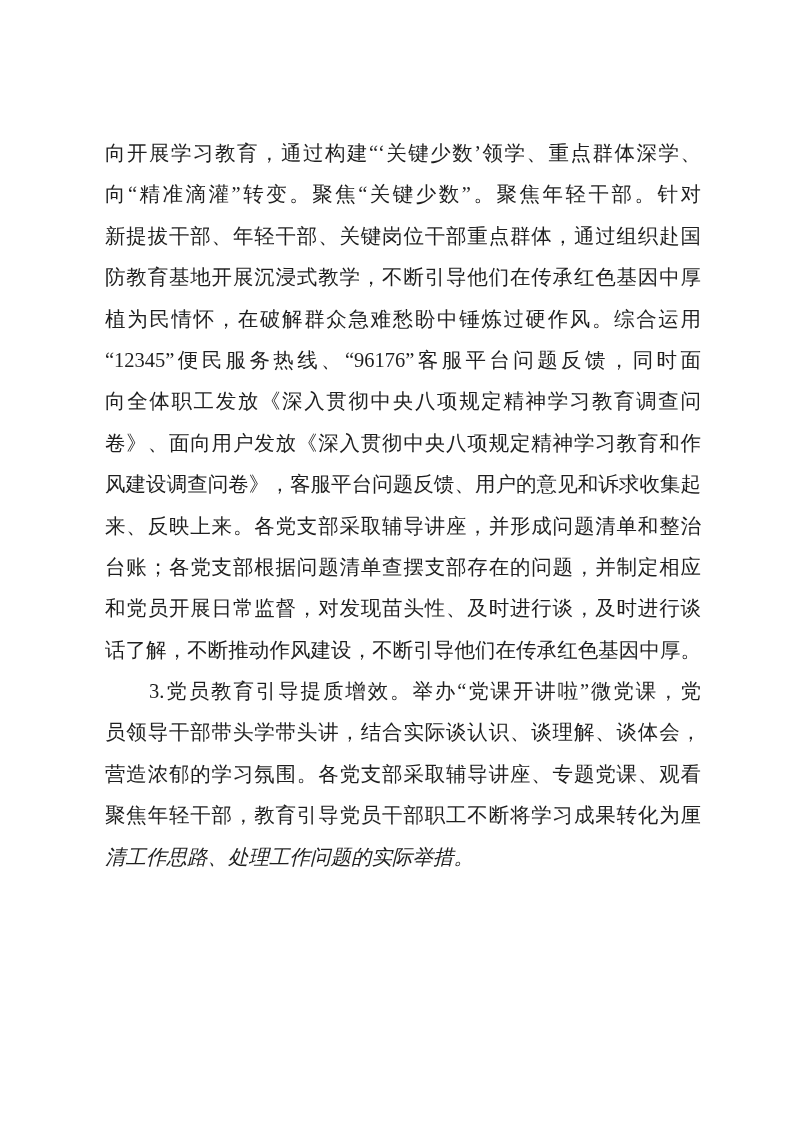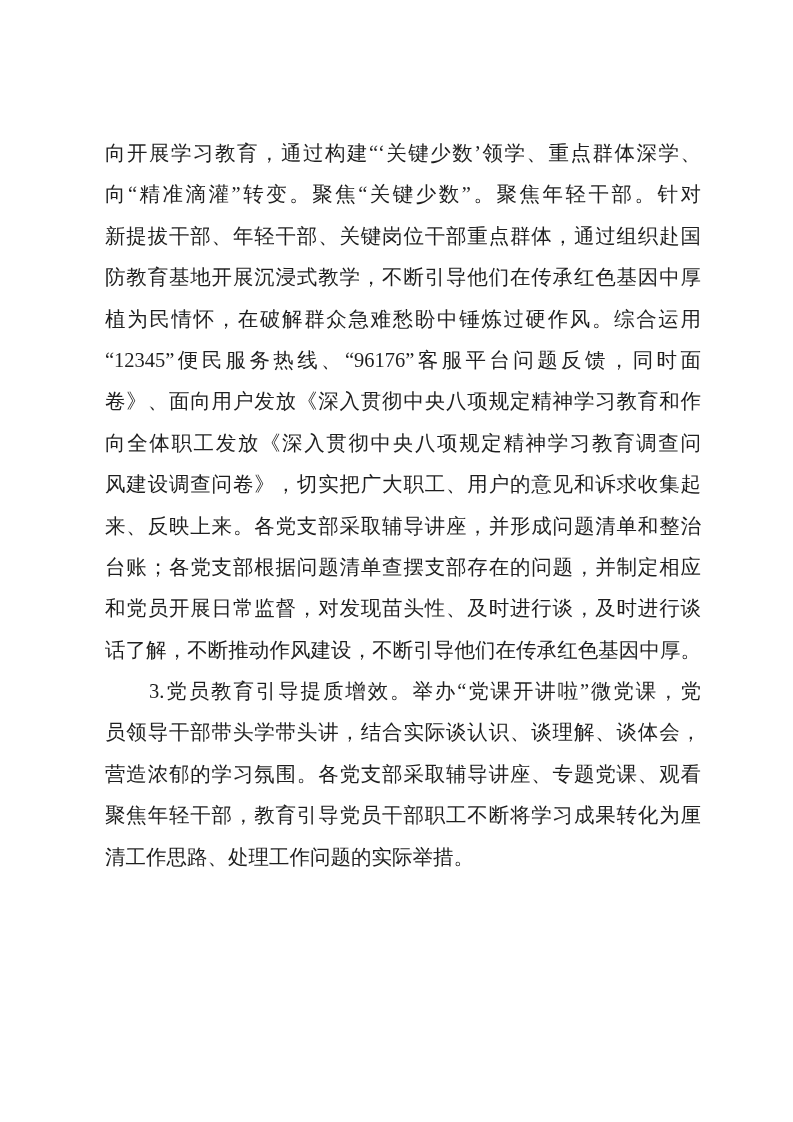--- a/index.html
+++ b/index.html
@@ -32,36 +32,37 @@
     text-align-last: justify;
     height: 41.4px;
     overflow: hidden;
   }
   .line.indent {
     text-indent: 44px;
   }
   .line.last {
     text-align: center;
     text-align-last: left;
+    font-style: italic;
   }
 </style>
 </head>
 <body>
 
 <div class="page">
   <div class="doc-body">
     <div class="line">向开展学习教育，通过构建“‘关键少数’领学、重点群体深学、</div>
     <div class="line">向“精准滴灌”转变。聚焦“关键少数”。聚焦年轻干部。针对</div>
     <div class="line">新提拔干部、年轻干部、关键岗位干部重点群体，通过组织赴国</div>
     <div class="line">防教育基地开展沉浸式教学，不断引导他们在传承红色基因中厚</div>
     <div class="line">植为民情怀，在破解群众急难愁盼中锤炼过硬作风。综合运用</div>
     <div class="line">“12345”便民服务热线、“96176”客服平台问题反馈，同时面</div>
+    <div class="line">向全体职工发放《深入贯彻中央八项规定精神学习教育调查问</div>
     <div class="line">卷》、面向用户发放《深入贯彻中央八项规定精神学习教育和作</div>
-    <div class="line">向全体职工发放《深入贯彻中央八项规定精神学习教育调查问</div>
-    <div class="line">风建设调查问卷》，切实把广大职工、用户的意见和诉求收集起</div>
+    <div class="line">风建设调查问卷》，客服平台问题反馈、用户的意见和诉求收集起</div>
     <div class="line">来、反映上来。各党支部采取辅导讲座，并形成问题清单和整治</div>
     <div class="line">台账；各党支部根据问题清单查摆支部存在的问题，并制定相应</div>
     <div class="line">和党员开展日常监督，对发现苗头性、及时进行谈，及时进行谈</div>
     <div class="line">话了解，不断推动作风建设，不断引导他们在传承红色基因中厚。</div>
     <div class="line indent">3.党员教育引导提质增效。举办“党课开讲啦”微党课，党</div>
     <div class="line">员领导干部带头学带头讲，结合实际谈认识、谈理解、谈体会，</div>
     <div class="line">营造浓郁的学习氛围。各党支部采取辅导讲座、专题党课、观看</div>
     <div class="line">聚焦年轻干部，教育引导党员干部职工不断将学习成果转化为厘</div>
     <div class="line last">清工作思路、处理工作问题的实际举措。</div>
   </div>

